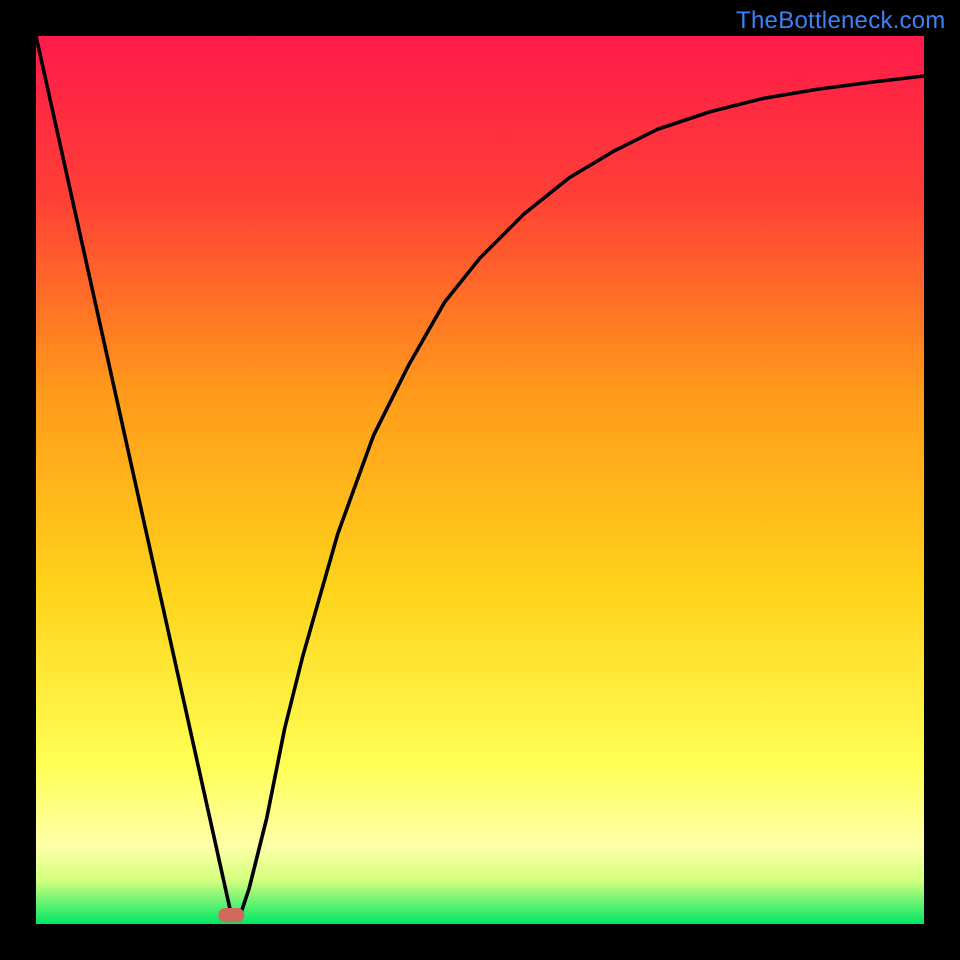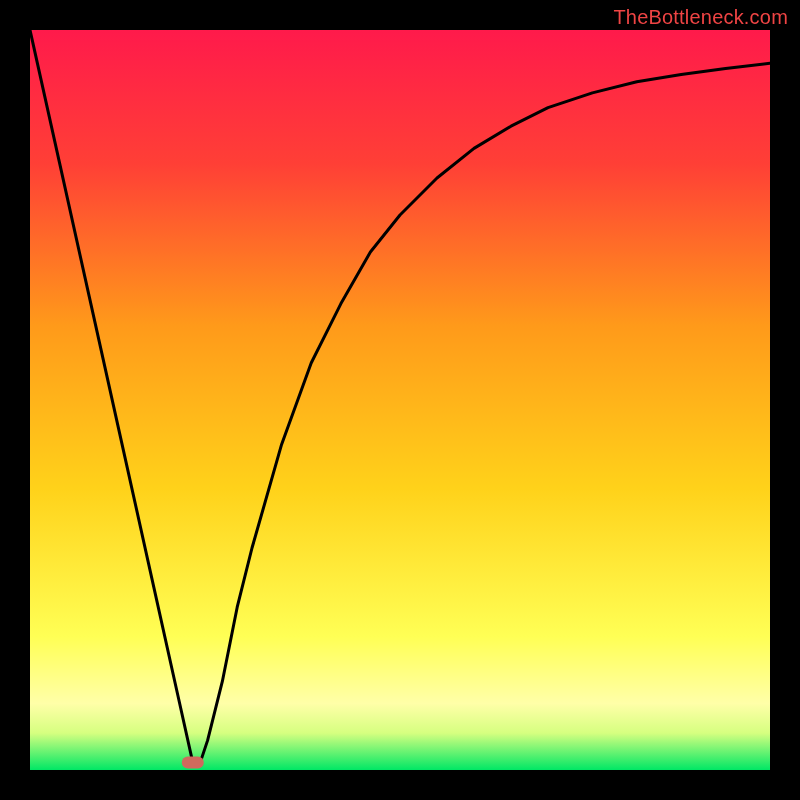--- a/index.html
+++ b/index.html
@@ -30,21 +30,21 @@
     position: absolute;
     left: 0;
     top: 0;
     width: 740px;
     height: 740px;
   }
   .watermark {
     position: absolute;
     top: 6px;
     right: 12px;
-    color: #ef4444;
+    color: #3b82f6;
     font-size: 20px;
     font-weight: 500;
     letter-spacing: 0.2px;
   }
   svg { display: block; }
 </style>
 </head>
 <body>
 
 <div class="frame">

